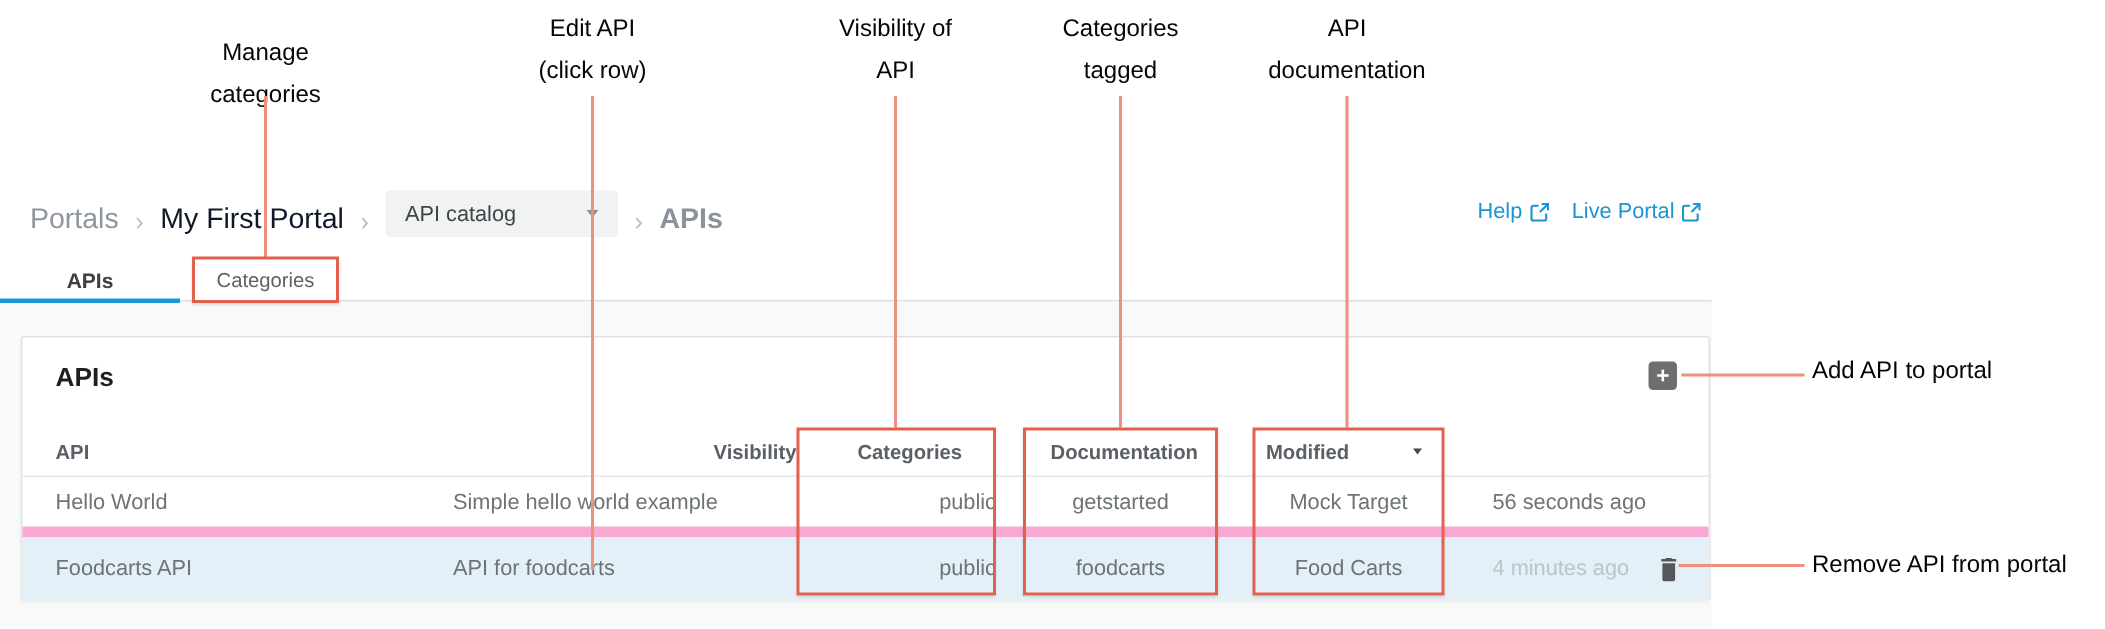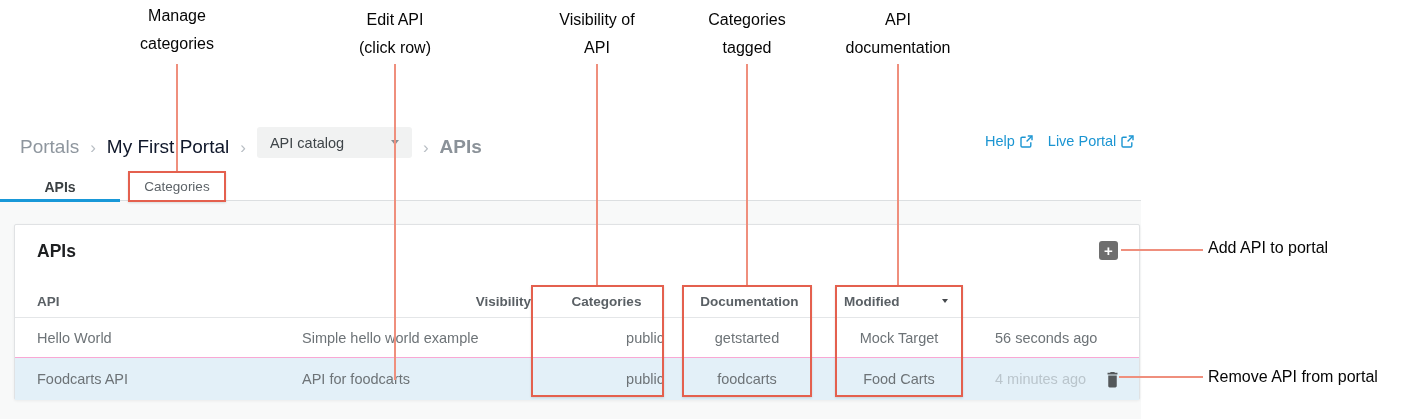--- a/index.html
+++ b/index.html
@@ -50,21 +50,21 @@
     background:#6e6e6e; border-radius:3px; color:#ffffff;
     display:flex; align-items:center; justify-content:center;
     font-size:15px; font-weight:700; line-height:1; cursor:pointer;
   }
 
   .t-grid { display:grid; grid-template-columns:287px 229px 133px 148px 151px 1fr; align-items:center; }
   .t-head { height:33px; border-bottom:1px solid #e4e6e8; }
   .t-head .cell { font-size:13.5px; font-weight:700; color:#5a6065; }
   .t-row  { height:40px; }
   .t-row .cell { font-size:14.5px; color:#6d7377; }
-  .t-row1 { border-bottom:1px solid #f9a8d4; }
+  .t-row1 { border-bottom:7px solid #f9a8d4; }
   .t-row2 { height:42px; background:#e3f0f8; }
   .cell.c1 { padding-left:22px; }
   .cell.c3 { text-align:right;padding-left:35px; }
   .cell.c4 { padding-left:18px; text-align:center; }
   .cell.c5 { padding-left:23px; text-align:center; }
   .cell.c6 { padding-left:32px; position:relative; height:100%; display:flex; align-items:center;gap:36px; }
   .faded { color:#bac5cc !important; }
   .sort-caret { display:inline-block; width:0; height:0; border-left:3.5px solid transparent; border-right:3.5px solid transparent; border-top:4.5px solid #45494d; margin-left:6px; vertical-align:2px; }
   .trash-btn { position:absolute; right:18px; top:50%; transform:translateY(-50%); cursor:pointer; line-height:0; }
 
@@ -164,21 +164,21 @@
         <span class="faded">4 minutes ago</span>
         <span class="trash-btn">
           <svg width="17" height="19" viewBox="0 0 24 26" fill="#54585b">
             <path d="M6 23c0 1.1.9 2 2 2h8c1.1 0 2-.9 2-2V8H6v15zM19 4h-3.5l-1-1h-5l-1 1H5v2.5h14V4z"></path>
           </svg>
         </span>
       </span>
     </div>
   </div>
 
-  <div class="ann ann-label" style="left:177px; top:2px;">
+  <div class="ann ann-label" style="left:177px; top:22px;">
     <span>Manage</span>
     <span>categories</span>
   </div>
   <div class="ann ann-label" style="left:395px; top:6px;">
     <span>Edit API</span>
     <span>(click row)</span>
   </div>
   <div class="ann ann-label" style="left:597px; top:6px;">
     <span>Visibility of</span>
     <span>API</span>

